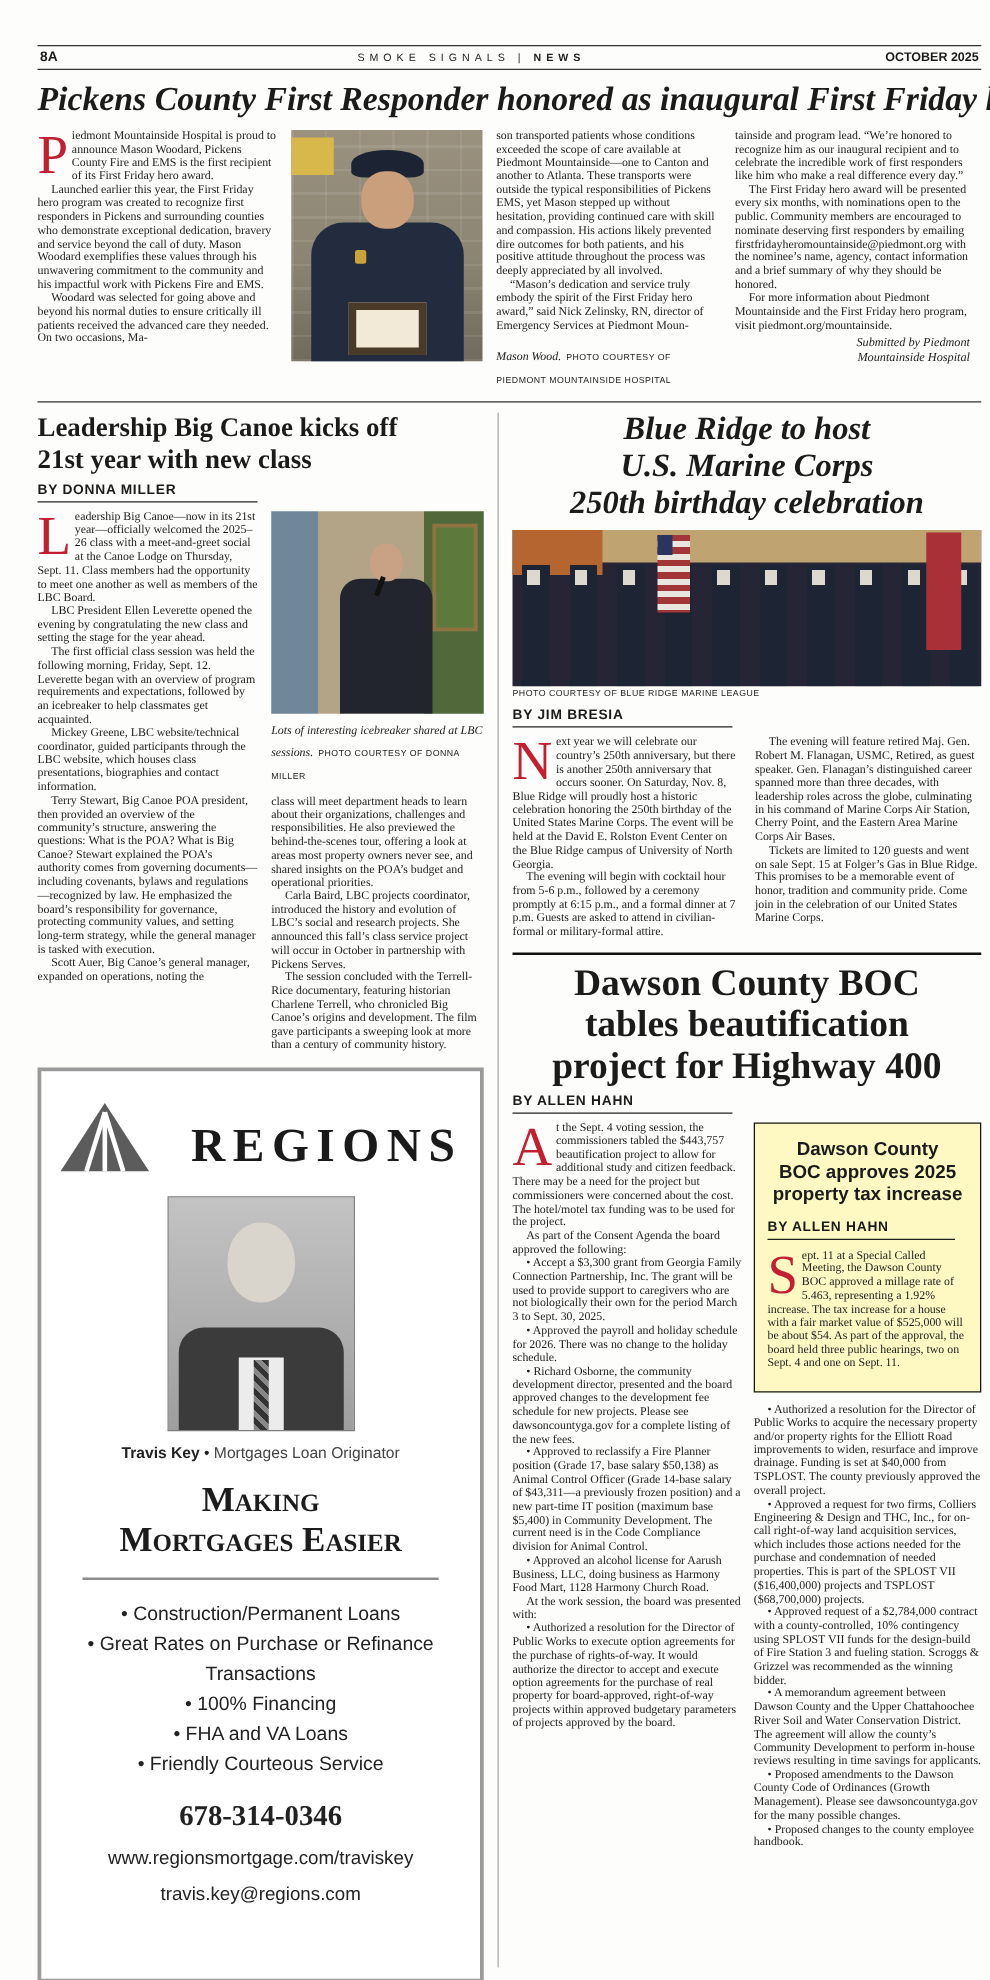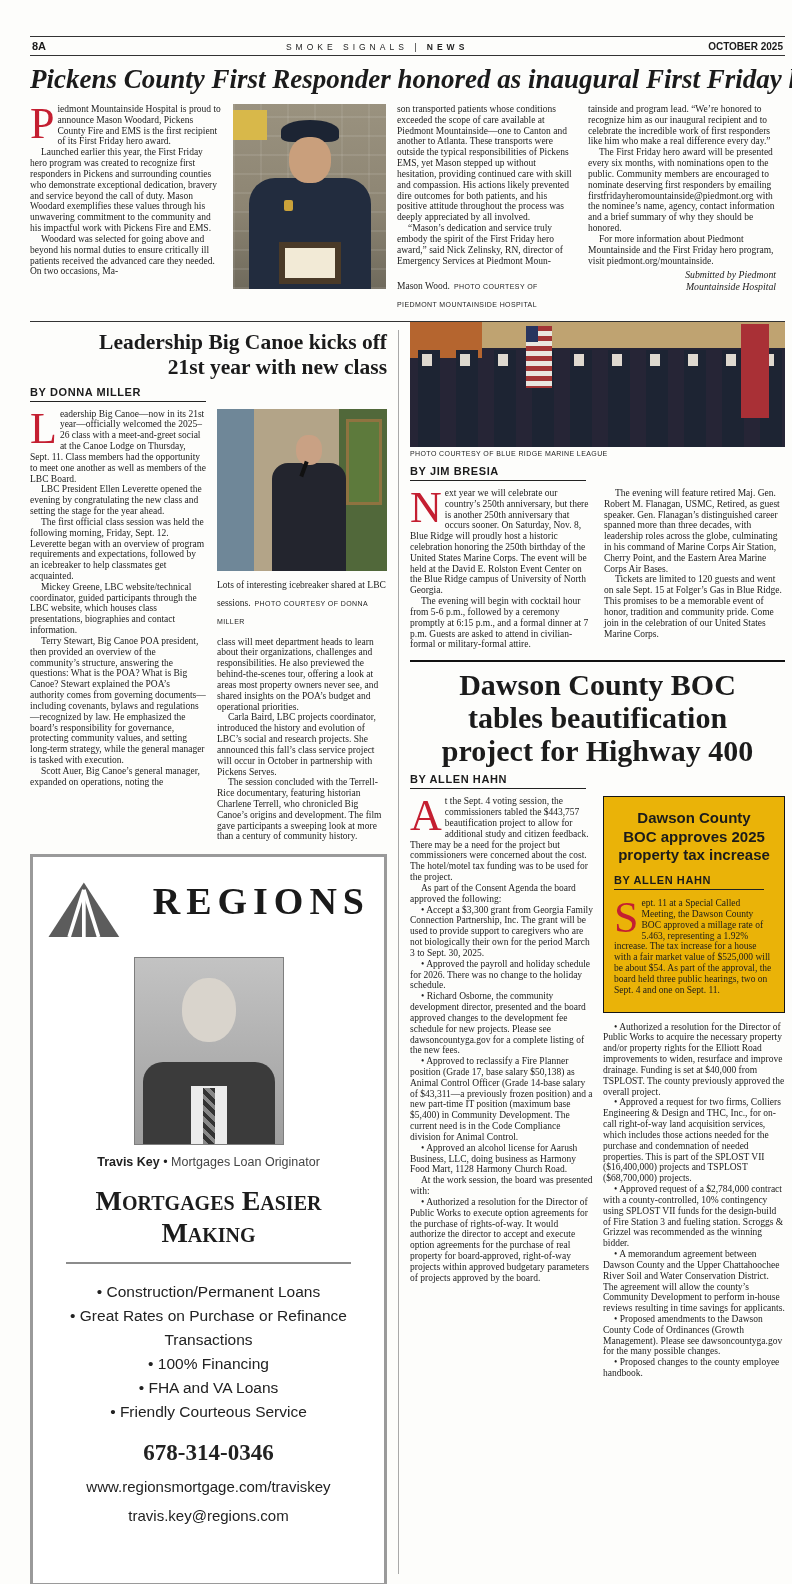--- a/index.html
+++ b/index.html
@@ -14,21 +14,21 @@
   .mh-center{font-size:8.5px;letter-spacing:4px;color:#222}
   .mh-news{font-weight:bold}
   .mh-date{font-weight:bold;font-size:10px}
   
   p.b{font-size:9.5px;line-height:1.14;text-indent:11px;overflow-wrap:anywhere}
   p.nd{text-indent:0}
   .dcap{float:left;font-size:44px;line-height:33px;padding:3px 3px 0 0;color:#c41f31;font-weight:500}
   .byline{font-family:"Liberation Sans",sans-serif;font-size:11px;font-weight:bold;letter-spacing:.6px}
   .brule{border:none;border-top:1.5px solid #222;width:176px;margin:3px 0 7px 0}
   .credit{font-family:"Liberation Sans",sans-serif;font-size:7px;letter-spacing:.4px;color:#222;text-transform:uppercase;line-height:1.35}
-  .capt-it{font-size:9.5px;line-height:1.2}
+  .capt-it{font-style:italic;font-size:9.5px;line-height:1.2}
   .cols{display:flex}
   .photo{position:relative;overflow:hidden}
   .photo div{position:absolute}
   
   .lead-hl{font-style:italic;font-size:27px;font-weight:600;text-align:center;margin:8px 0 9px;white-space:nowrap}
   .lead-cols{gap:11px;padding-bottom:10px;border-bottom:1px solid #333}
   .w192{width:192px}.w180{width:180px}.w188{width:188px}
   .lead-photo{width:153px;height:185px;flex:none;
      background:repeating-linear-gradient(0deg,rgba(255,255,255,.09) 0 2px,transparent 2px 19px),
                 repeating-linear-gradient(90deg,rgba(255,255,255,.07) 0 2px,transparent 2px 27px),
@@ -39,34 +39,34 @@
   .ph-torso{left:50%;top:74px;transform:translateX(-50%);width:122px;height:115px;background:#222c3e;border-radius:26px 26px 0 0}
   .ph-badge{left:50%;top:96px;transform:translateX(-26px);width:9px;height:11px;background:#caa23a;border-radius:2px}
   .ph-frame{left:50%;bottom:5px;transform:translateX(-50%);width:62px;height:42px;background:#f2ead6;border:6px solid #4a3a28}
   .sig{font-style:italic;font-size:9.8px;text-align:right;line-height:1.2;margin-top:3px}
   
   .main{display:flex}
   .left-sec{width:357px;flex:none}
   .vrule{width:1px;background:#a9a9a9;margin:8px 11px 12px 11px}
   .right-sec{flex:1;min-width:0}
   
-  .lbc-hl{font-size:21.5px;font-weight:bold;text-align:right;line-height:1.12;margin:8px 0 7px}
+  .lbc-hl{font-size:21.5px;font-weight:bold;text-align:left;line-height:1.12;margin:8px 0 7px}
   .lbc-cols{gap:11px}
   .w176{width:176px}.w170{width:170px}
   .lbc-photo{width:170px;height:162px;
      background:linear-gradient(90deg,#6f8798 0 22%,#b3a488 22% 72%,#51683a 72% 100%)}
   .lp-frame{right:5px;top:10px;width:36px;height:86px;background:#5d7a3c;border:3px solid #8f7340}
   .lp-head{left:54%;top:26px;transform:translateX(-50%);width:26px;height:30px;background:#c9a184;border-radius:45%}
   .lp-suit{left:54%;top:54px;transform:translateX(-50%);width:74px;height:108px;background:#23252e;border-radius:16px 16px 0 0}
   .lp-mic{left:50%;top:52px;width:4px;height:16px;background:#111;transform:rotate(20deg)}
   .lbc-capt{margin:3px 0 9px}
   
   .ad-box{border:3px solid #9a9a9a;margin-top:12px;min-height:732px;padding:22px 14px 10px;
           text-align:center;font-family:"Liberation Sans",sans-serif;color:#222;background:#fff}
-  .ad-logo{display:flex;align-items:flex-start;justify-content:center;gap:32px;margin-bottom:18px}
+  .ad-logo{display:flex;align-items:flex-end;justify-content:center;gap:32px;margin-bottom:18px}
   .ad-logo-text{font-family:"Liberation Serif",serif;font-size:38px;font-weight:600;letter-spacing:6px;color:#1a1a1a}
   .tk-photo{width:150px;height:188px;margin:6px auto 10px;border:1px solid #7e7e7e;
             background:linear-gradient(180deg,#c3c3c3,#9e9e9e)}
   .tk-head{left:50%;top:20px;transform:translateX(-50%);width:54px;height:64px;background:#d9d4cc;border-radius:48%}
   .tk-suit{left:50%;bottom:0;transform:translateX(-50%);width:132px;height:82px;background:#3b3b3b;border-radius:20px 20px 0 0}
   .tk-shirt{left:50%;bottom:0;transform:translateX(-50%);width:36px;height:58px;background:#ececec}
   .tk-tie{left:50%;bottom:0;transform:translateX(-50%);width:12px;height:56px;
           background:repeating-linear-gradient(45deg,#888 0 4px,#333 4px 8px)}
   .ad-name{font-size:12.5px}
   .ad-name b{font-weight:bold}
@@ -89,21 +89,21 @@
   .mp-flag-left{left:116px;top:4px;width:26px;height:62px;
      background:repeating-linear-gradient(180deg,#a23535 0 5px,#e9e6df 5px 10px)}
   .mp-flag-left:before{content:"";position:absolute;left:0;top:0;width:12px;height:16px;background:#29355e}
   .mp-flag-right{right:16px;top:2px;width:28px;height:94px;background:#a93036}
   .br-cols{gap:12px;margin-top:2px}
   .w183{width:183px}.w182{width:182px}.w181{width:181px}
   
   .thick-rule{border:none;border-top:2.5px solid #111;margin:10px 0 6px}
   .dc-hl{font-size:30px;font-weight:bold;text-align:center;line-height:1.1;margin:2px 0 6px}
   .dc-cols{gap:10px}
-  .taxbox{background:#eab308;border:1.5px solid #151515;padding:12px 10px 16px;margin-bottom:9px}
+  .taxbox{background:#fef9c3;border:1.5px solid #151515;padding:12px 10px 16px;margin-bottom:9px}
   .tb-hl{font-family:"Liberation Sans",sans-serif;font-size:15px;font-weight:bold;text-align:center;line-height:1.22;margin-bottom:10px}
   .tb-rule{border:none;border-top:1.5px solid #222;width:150px;margin:3px 0 8px 0}
   .hline{display:block}
 </style>
 </head>
 <body>
 
 <div class="page">
 
   <div class="masthead">
@@ -202,40 +202,45 @@
           <div class="tk-shirt"></div>
           <div class="tk-tie"></div>
           <div class="tk-head"></div>
         </div>
         <div class="ad-name">
           <b>Travis Key</b>
           <span>•</span>
           <span class="ad-role">Mortgages Loan Originator</span>
         </div>
         <div class="ad-tagline">
+          <span class="hline">Making</span>
           <span class="hline">Mortgages Easier</span>
-          <span class="hline">Making</span>
         </div>
         <div class="ad-rule"></div>
         <ul class="ad-bullets">
           <li>• Construction/Permanent Loans</li>
           <li>• Great Rates on Purchase or Refinance Transactions</li>
           <li>• 100% Financing</li>
           <li>• FHA and VA Loans</li>
           <li>• Friendly Courteous Service</li>
         </ul>
         <div class="ad-phone">678-314-0346</div>
         <div class="ad-url">www.regionsmortgage.com/traviskey</div>
         <div class="ad-email">travis.key@regions.com</div>
       </div>
     </div>
 
     <div class="vrule"></div>
 
     <div class="right-sec">
+      <h2 class="br-hl">
+        <span class="hline">Blue Ridge to host</span>
+        <span class="hline">U.S. Marine Corps</span>
+        <span class="hline">250th birthday celebration</span>
+      </h2>
       <div class="photo usmc-photo">
         <div class="mp-wall"></div>
         <div class="mp-curtain"></div>
         <div class="mp-row"></div>
         <div class="mp-caps"></div>
         <div class="mp-flag-left"></div>
         <div class="mp-flag-right"></div>
       </div>
       <div class="credit">PHOTO COURTESY OF BLUE RIDGE MARINE LEAGUE</div>
       <div class="byline" style="margin-top:6px">BY JIM BRESIA</div>

